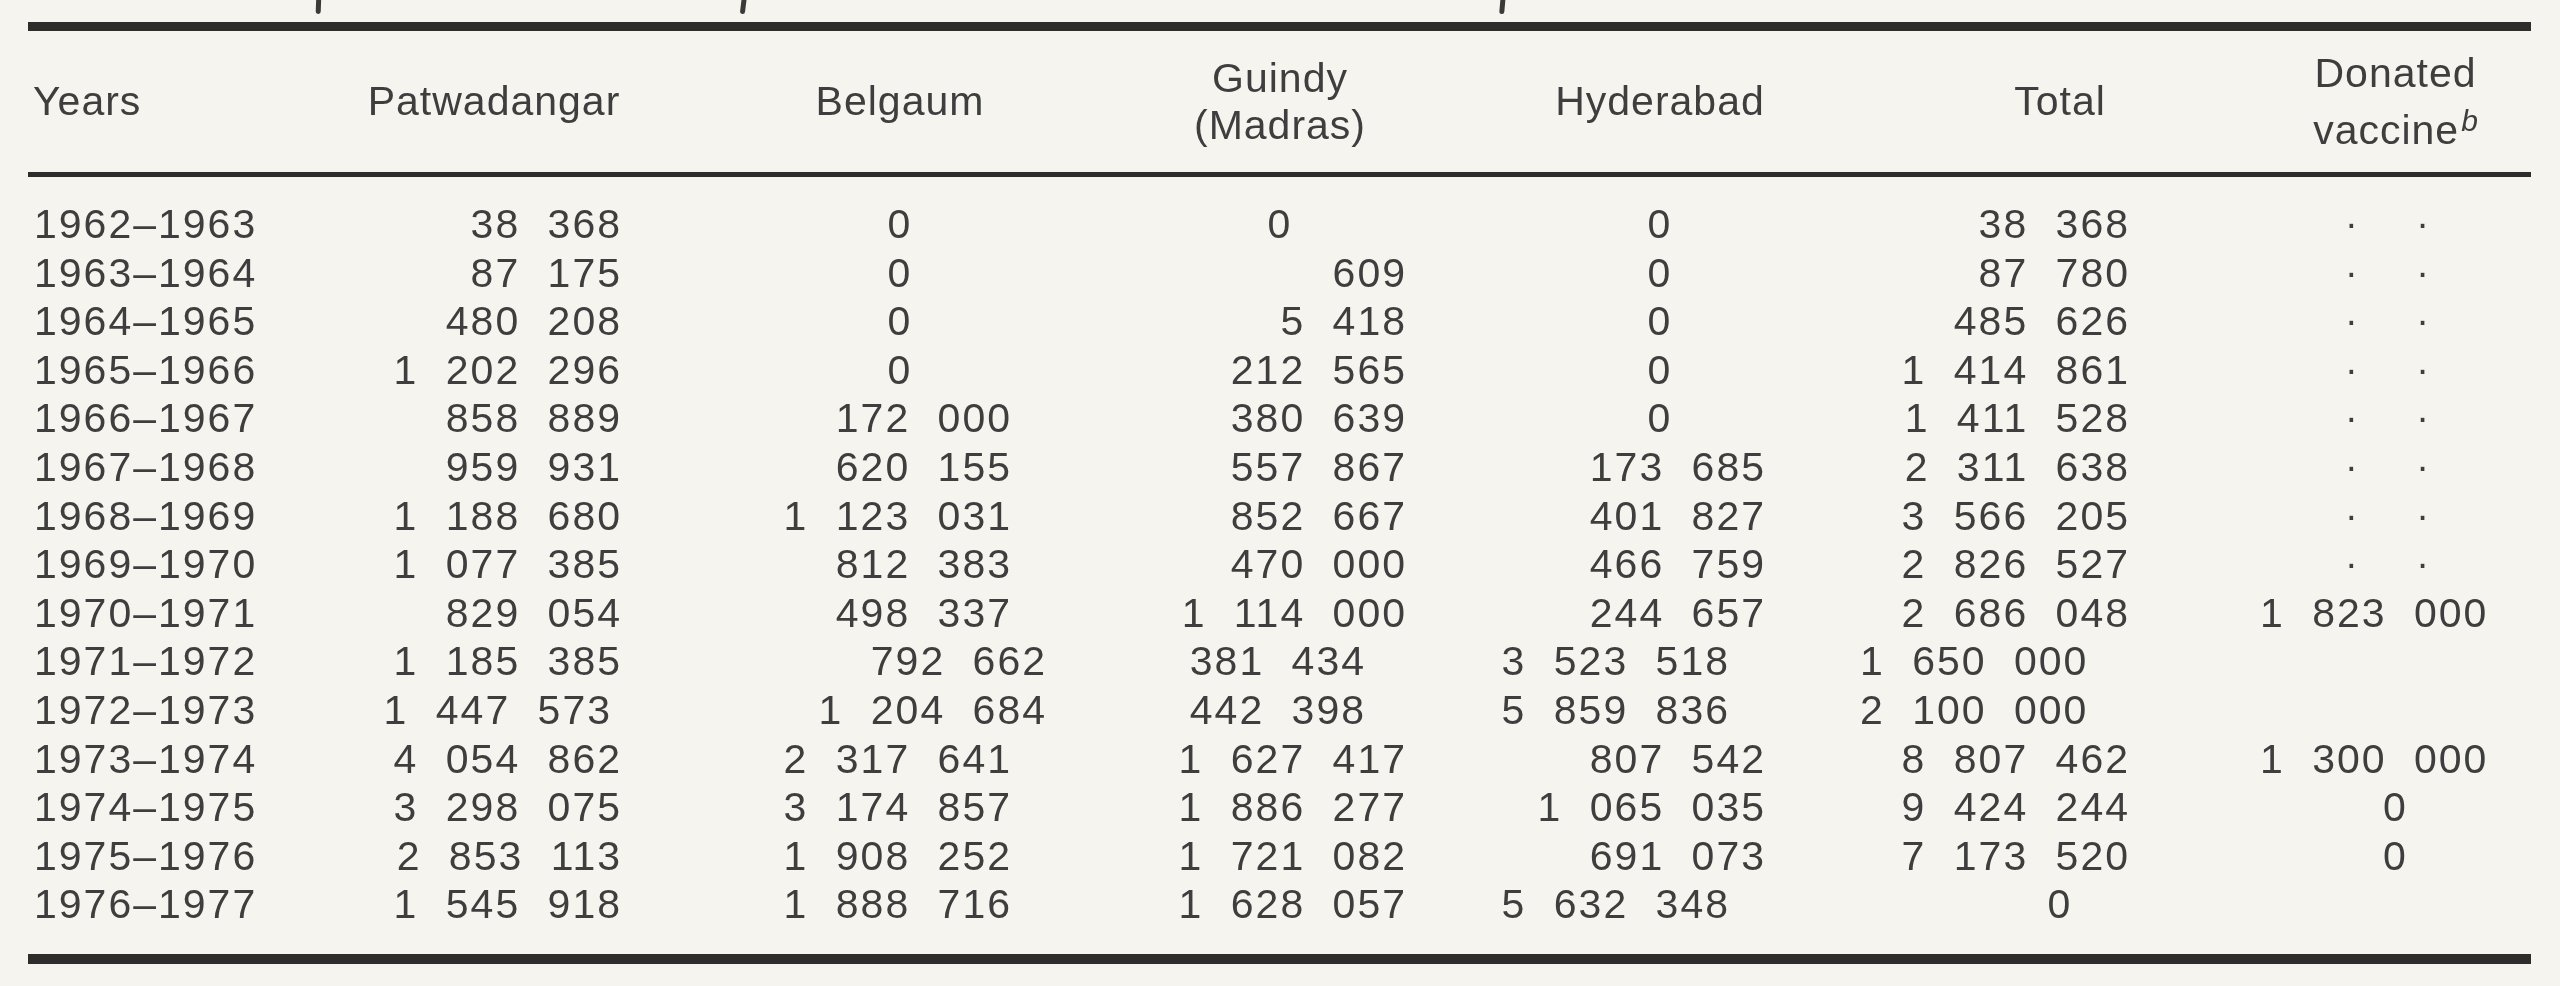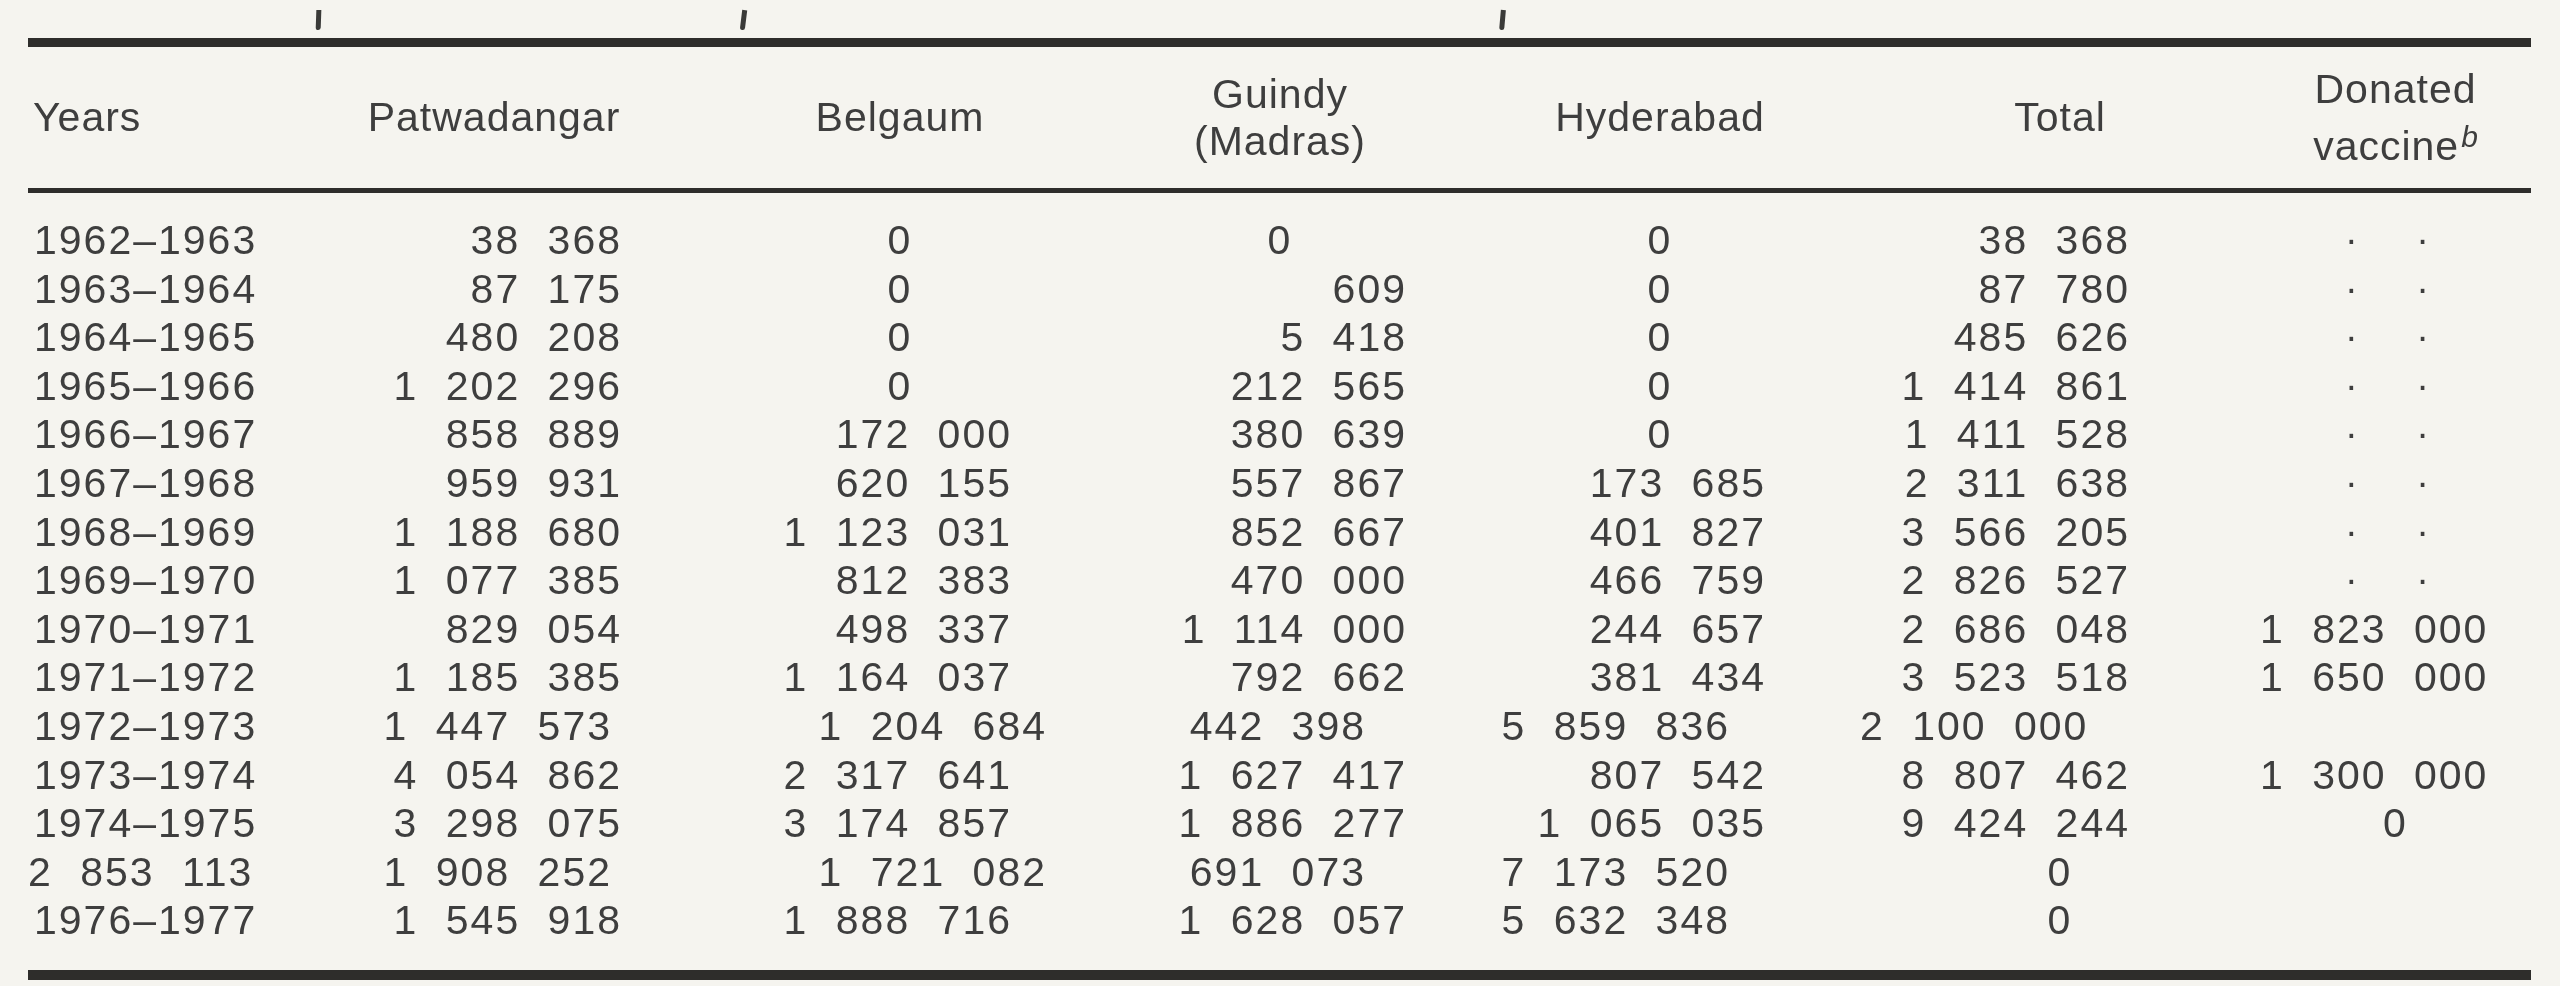--- a/index.html
+++ b/index.html
@@ -5,21 +5,21 @@
   html, body { margin: 0; padding: 0; }
   body {
     width: 2560px;
     height: 986px;
     position: relative;
     overflow: hidden;
     background: #f5f4ef;
     color: #3e3e3e;
     font-family: "Liberation Sans", sans-serif;
   }
-  .sheet { position: absolute; inset: 0; margin-top: 16px; }
+  .sheet { position: absolute; inset: 0; }
 
   
   .frag {
     position: absolute;
     top: -6px;
     width: 5px;
     height: 20px;
     background: #3a3a38;
     border-radius: 0 0 3px 3px;
   }
@@ -207,21 +207,20 @@
         <div class="cell c1">829 054</div>
         <div class="cell c2">498 337</div>
         <div class="cell c3">1 114 000</div>
         <div class="cell c4">244 657</div>
         <div class="cell c5">2 686 048</div>
         <div class="cell c6">1 823 000</div>
       </div>
       <div class="row grid7">
         <div class="cell c0">1971–1972</div>
         <div class="cell c1">1 185 385</div>
-        <div class="cell c2">1 164 037</div>
         <div class="cell c3">792 662</div>
         <div class="cell c4">381 434</div>
         <div class="cell c5">3 523 518</div>
         <div class="cell c6">1 650 000</div>
       </div>
       <div class="row grid7">
         <div class="cell c0">1972–1973</div>
         <div class="cell c2">1 447 573</div>
         <div class="cell c3">1 204 684</div>
         <div class="cell c4">442 398</div>
@@ -240,20 +239,21 @@
       <div class="row grid7">
         <div class="cell c0">1974–1975</div>
         <div class="cell c1">3 298 075</div>
         <div class="cell c2">3 174 857</div>
         <div class="cell c3">1 886 277</div>
         <div class="cell c4">1 065 035</div>
         <div class="cell c5">9 424 244</div>
         <div class="cell c6 center">0</div>
       </div>
       <div class="row grid7">
+        <div class="cell c0">1975–1976</div>
         <div class="cell c1">2 853 113</div>
         <div class="cell c2">1 908 252</div>
         <div class="cell c3">1 721 082</div>
         <div class="cell c4">691 073</div>
         <div class="cell c5">7 173 520</div>
         <div class="cell c6 center">0</div>
       </div>
       <div class="row grid7">
         <div class="cell c0">1976–1977</div>
         <div class="cell c1">1 545 918</div>

